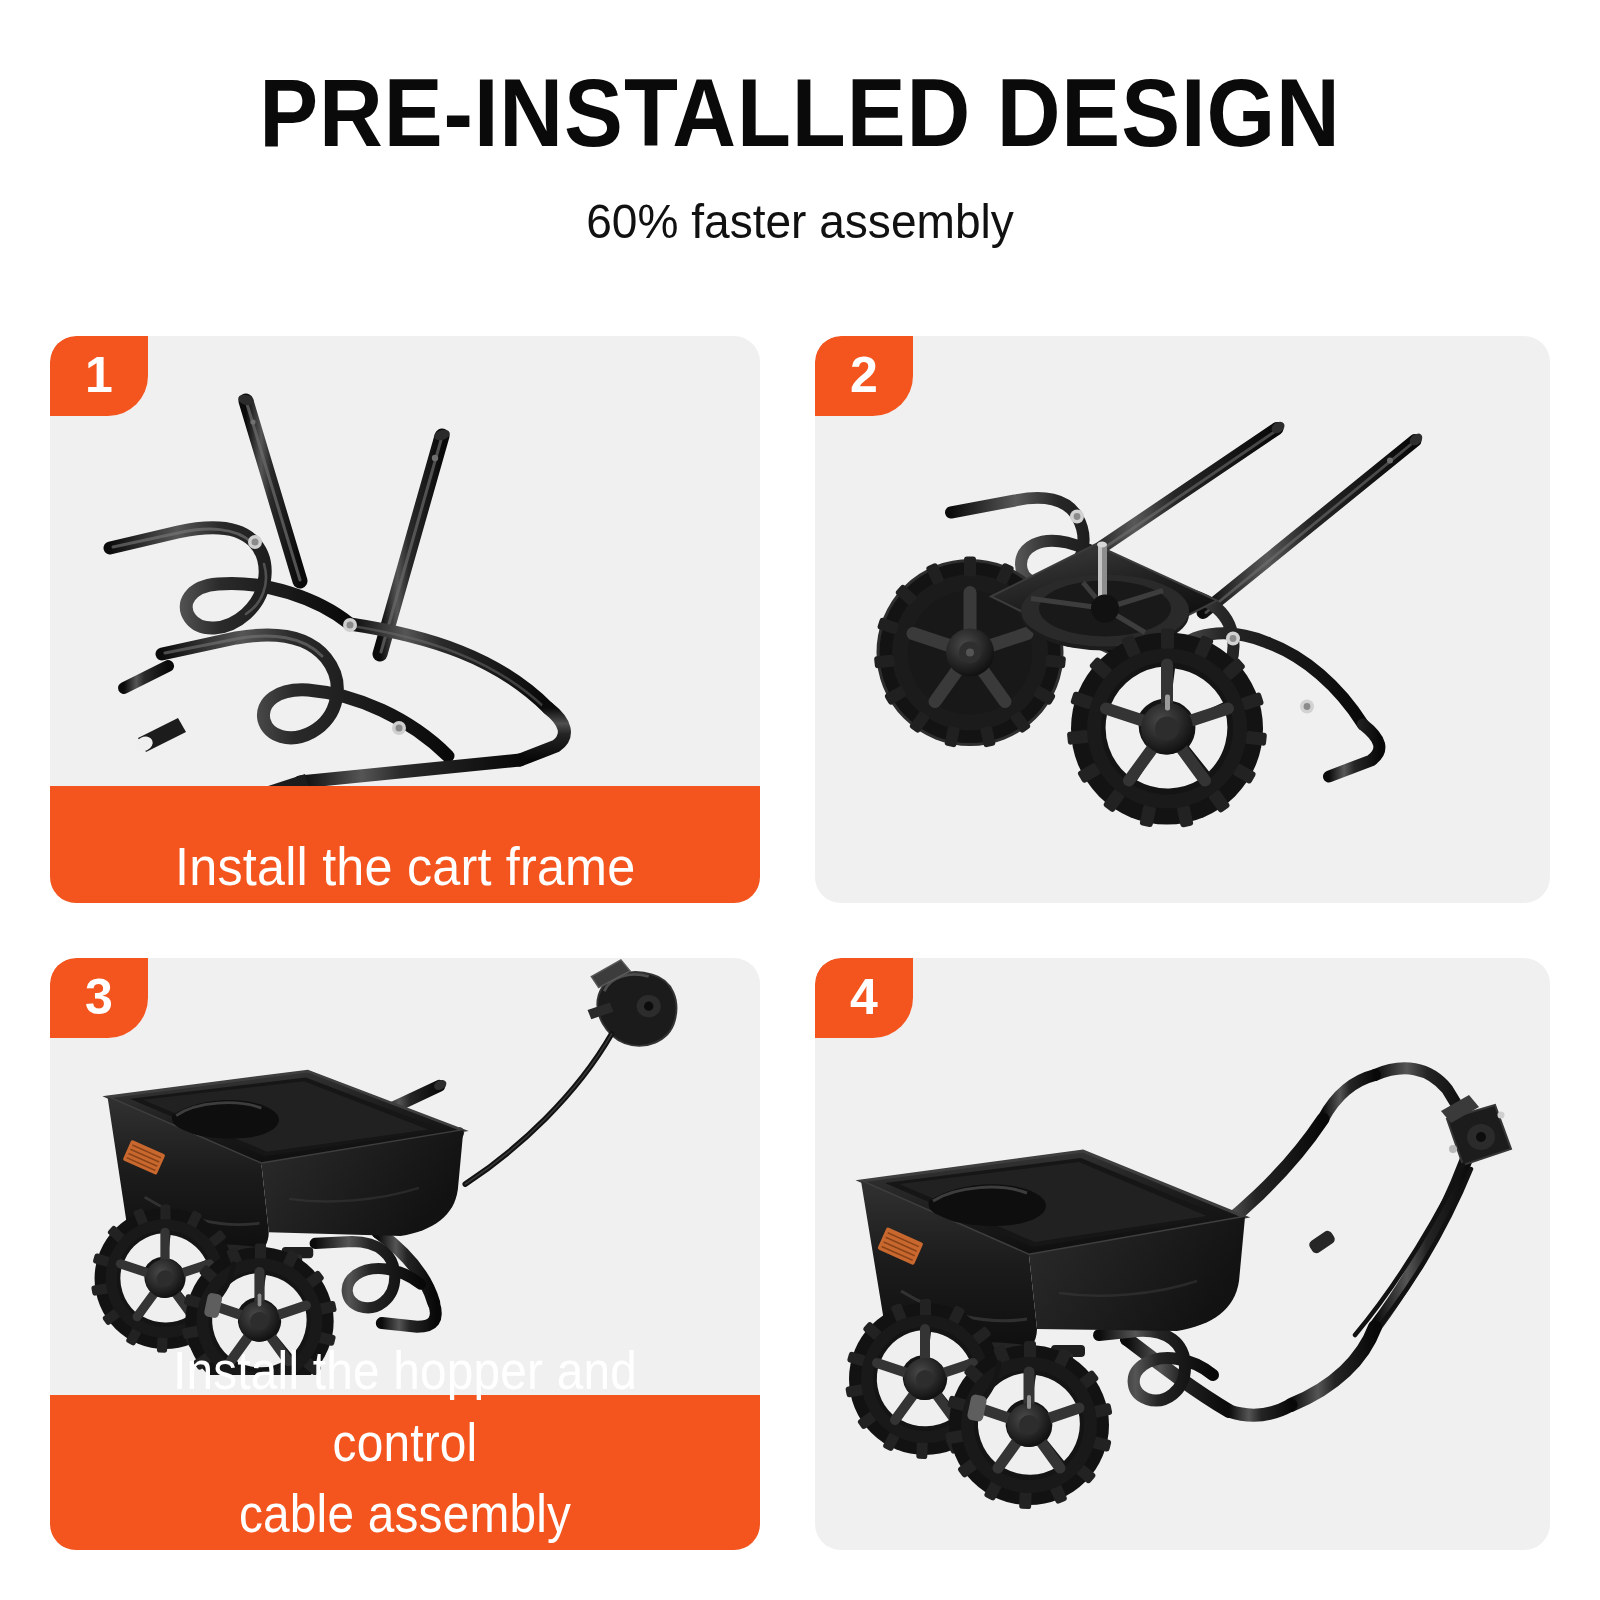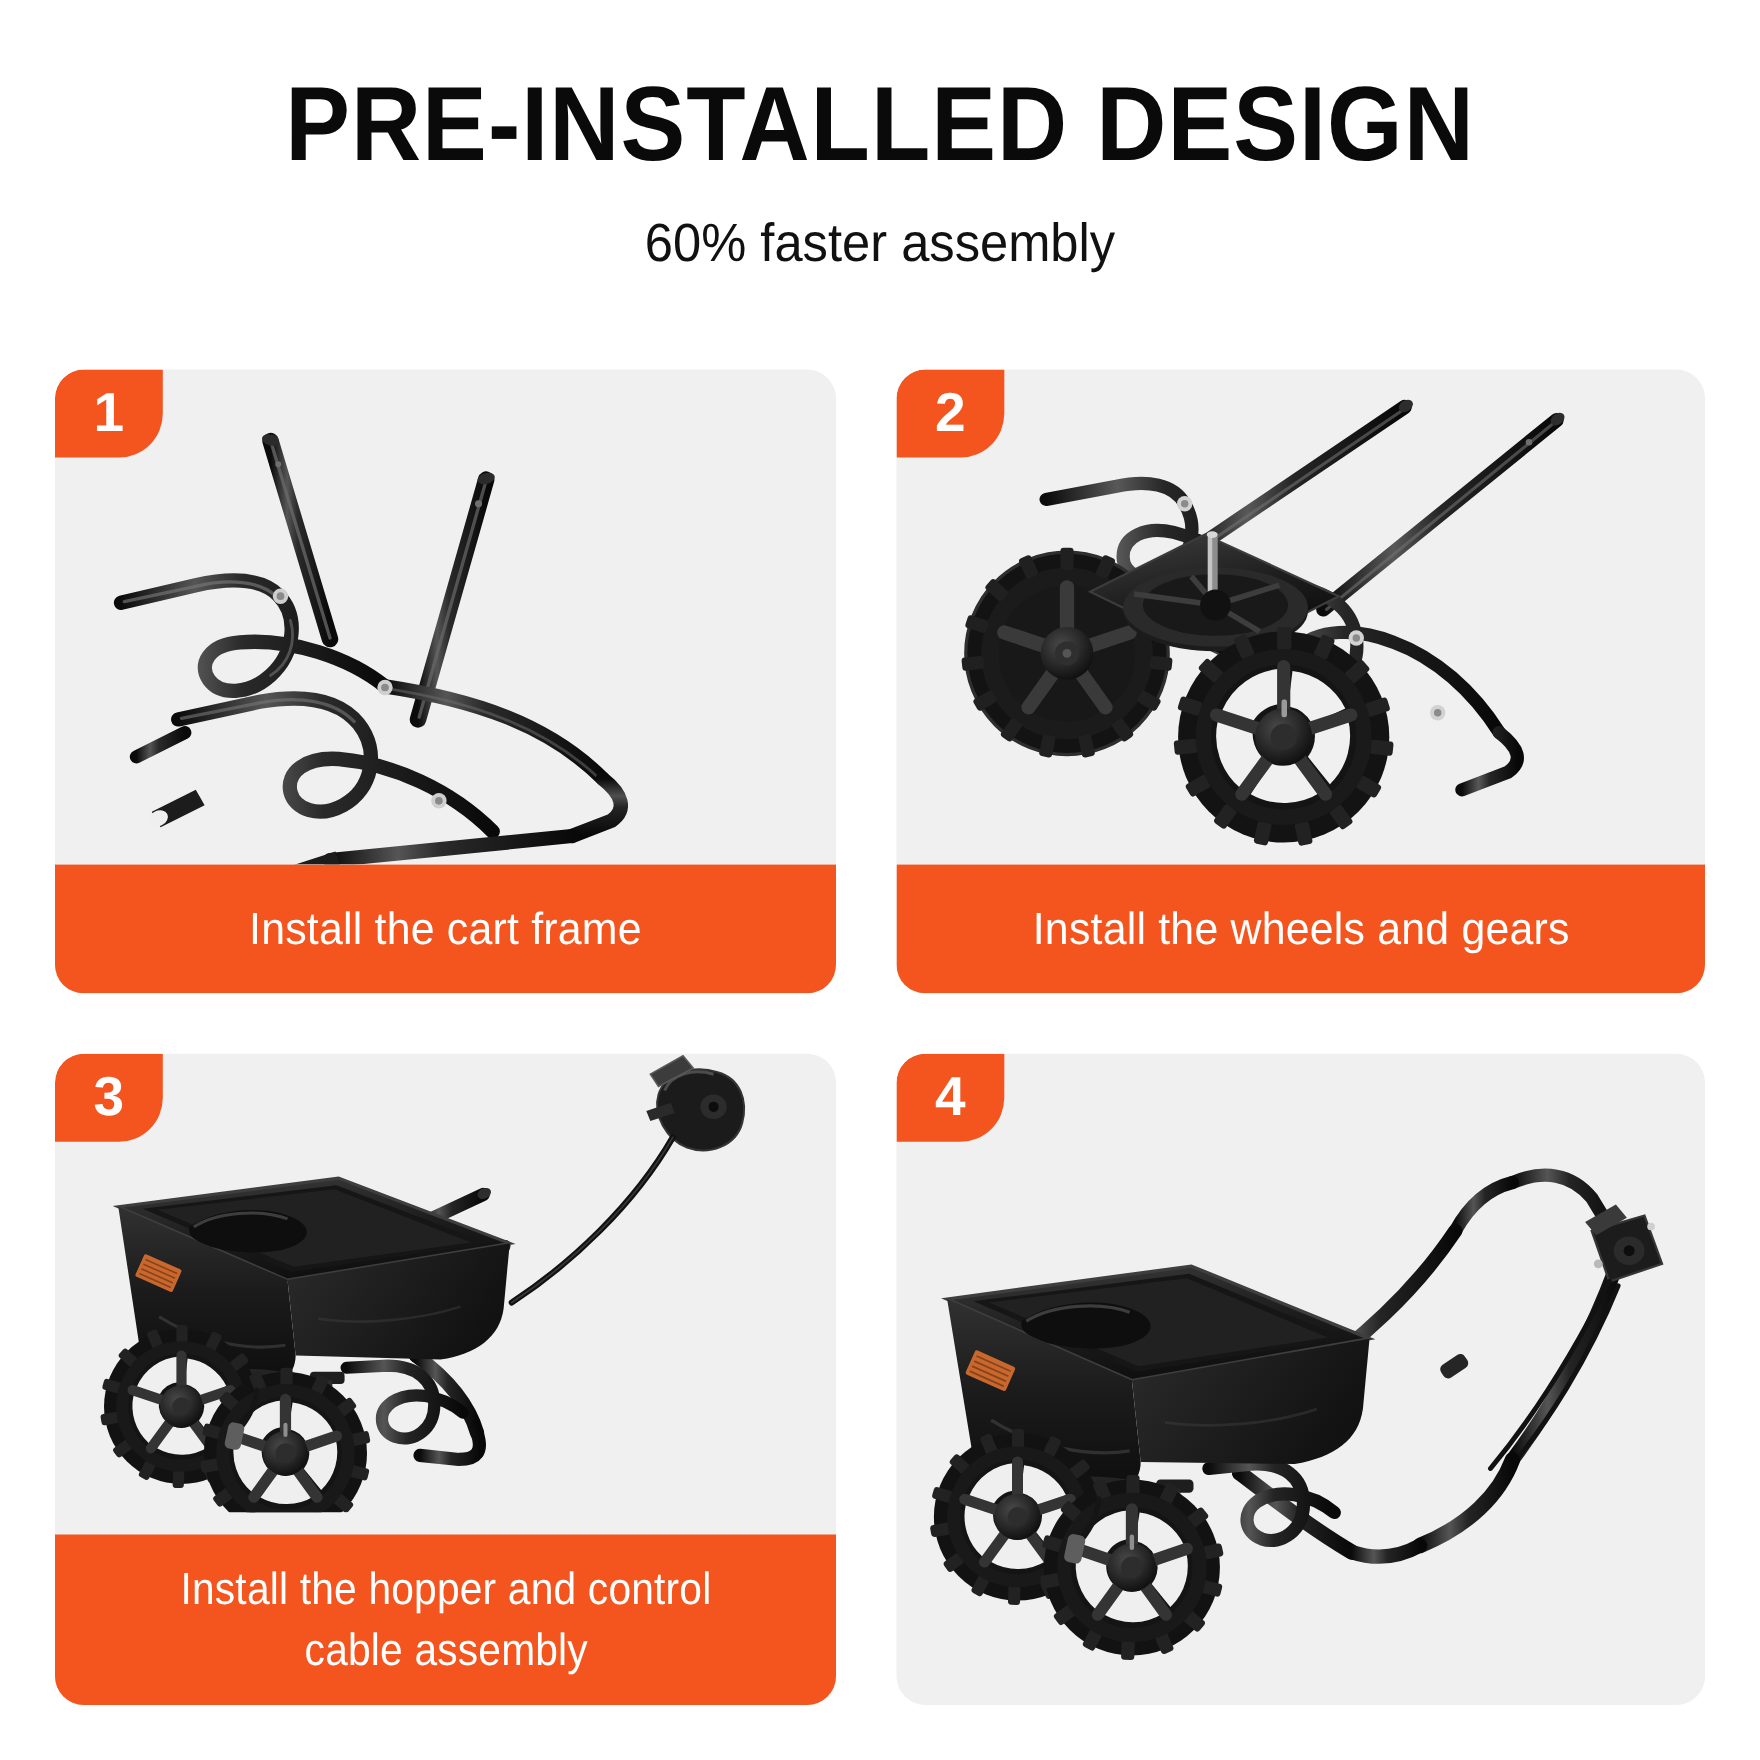--- a/index.html
+++ b/index.html
@@ -108,25 +108,25 @@
     height: 100%;
     display: block;
   }
 
   
   .caption {
     flex: 0 0 auto;
     background: #f4551e;
     color: #ffffff;
     display: flex;
-    align-items: center;
+    align-items: flex-end;
     justify-content: center;
     text-align: center;
     font-family: "Liberation Sans Narrow", "Liberation Sans", sans-serif;
-    font-size: 41px;
+    font-size: 53px;
     line-height: 1.35;
     letter-spacing: 0.2px;
     padding: 0 26px;
     box-sizing: border-box;
   }
   .caption-1line { height: 117px; }
   .caption-2line { height: 155px; margin-top: 20px; }
   .caption span { transform: scaleX(0.95); display: inline-block; }
 </style>
 </head>
@@ -407,23 +407,20 @@
 
           <g>
             <circle cx="262" cy="122" r="7" fill="#d2d2d2"></circle>
               <circle cx="262" cy="122" r="3.4" fill="#8b8b8b"></circle>
             <circle cx="418" cy="244" r="7" fill="#d2d2d2"></circle>
               <circle cx="418" cy="244" r="3.4" fill="#8b8b8b"></circle>
             <circle cx="492" cy="312" r="7" fill="#d2d2d2"></circle>
               <circle cx="492" cy="312" r="3.4" fill="#8b8b8b"></circle>
           </g>
         </svg>
-      </div>
-      <div class="caption caption-1line">
-        <span>Install the wheels and gears</span>
       </div>
     </div>
   </div>
 
   <div class="row row-2">
 
     <div class="card card-left">
       <div class="badge">
         <span class="badge-num">3</span>
       </div>

